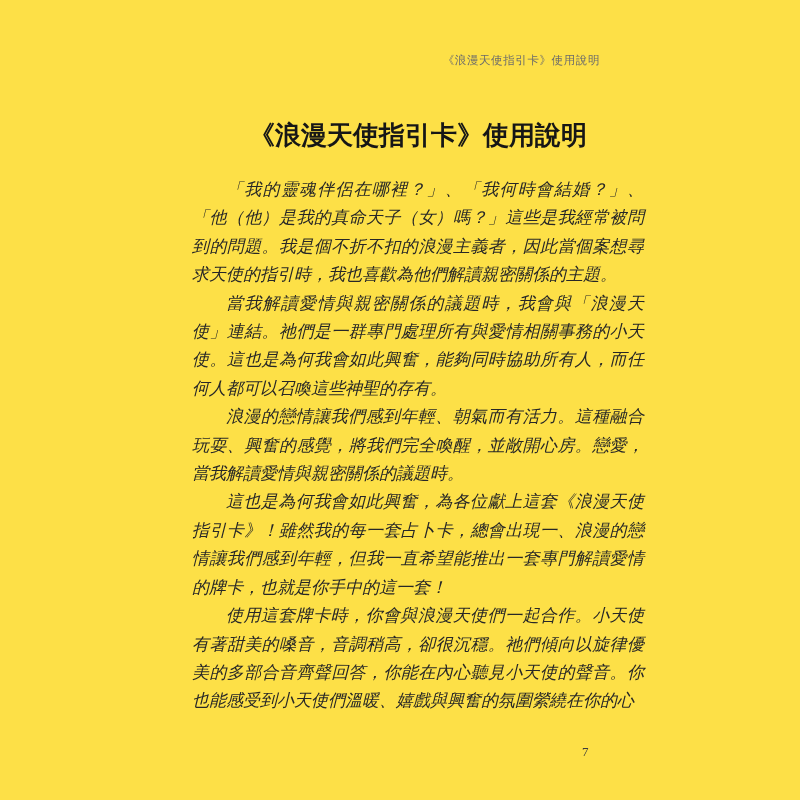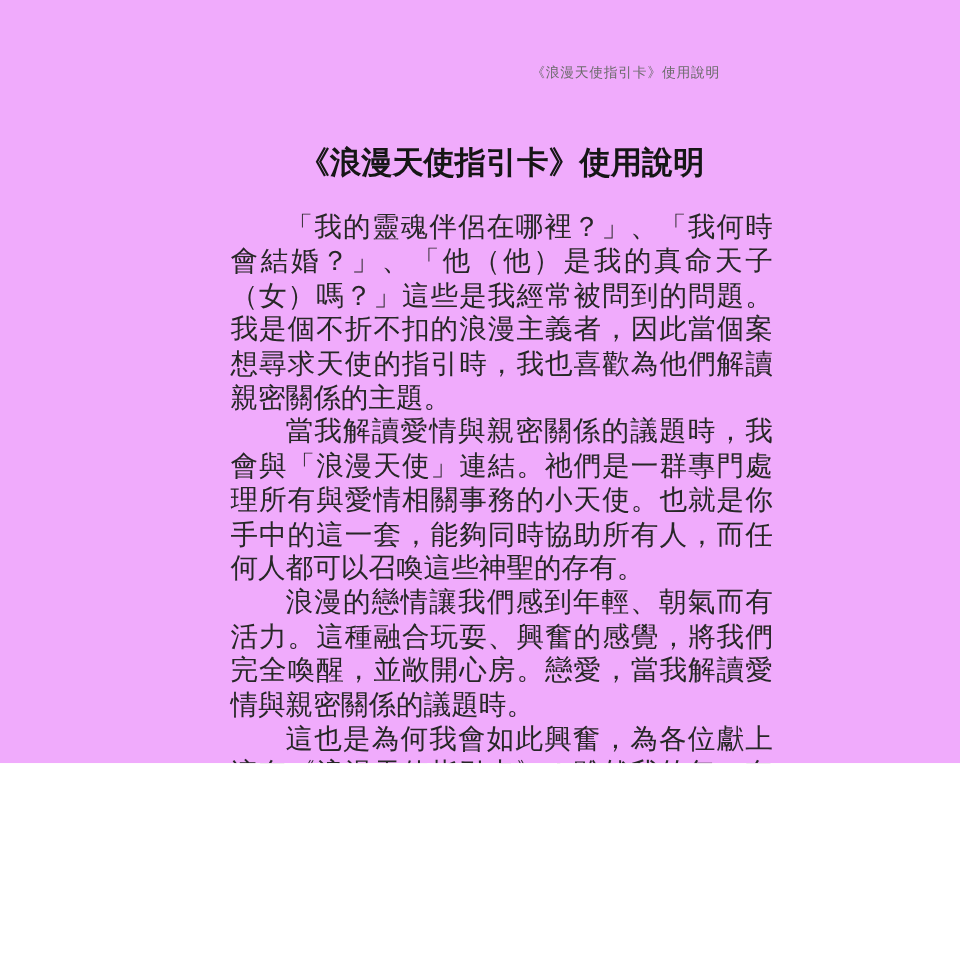--- a/index.html
+++ b/index.html
@@ -3,22 +3,22 @@
 <meta charset="utf-8">
 <style>
   html, body {
     margin: 0;
     padding: 0;
     background: #ffffff;
   }
   .page {
     position: relative;
     width: 800px;
-    height: 636px;
-    background: #f0abfc;
+    height: 800px;
+    background: #fde047;
     overflow: hidden;
     font-family: "Liberation Serif", "DejaVu Serif", serif;
   }
   .running-header {
     position: absolute;
     top: 53px;
     left: 0;
     width: 600px;
     text-align: right;
     font-size: 11.5px;
@@ -36,25 +36,26 @@
     font-size: 26px;
     font-weight: bold;
     color: #161616;
     white-space: nowrap;
   }
   .body-text {
     position: absolute;
     top: 176px;
     left: 192px;
     width: 452px;
-    font-size: 23px;
+    font-size: 17px;
     line-height: 28.4px;
     text-align: justify;
     text-justify: inter-ideograph;
     color: #272727;
+    font-style: italic;
   }
   .body-text p {
     margin: 0;
     padding: 0;
     text-indent: 2em;
   }
   .page-number {
     position: absolute;
     top: 744px;
     left: 582px;
@@ -66,20 +67,21 @@
 <body>
 
 <div class="page">
 
   <div class="running-header">《浪漫天使指引卡》使用說明</div>
 
   <h1 class="page-title">《浪漫天使指引卡》使用說明</h1>
 
   <div class="body-text">
     <p>「我的靈魂伴侶在哪裡？」、「我何時會結婚？」、「他（他）是我的真命天子（女）嗎？」這些是我經常被問到的問題。我是個不折不扣的浪漫主義者，因此當個案想尋求天使的指引時，我也喜歡為他們解讀親密關係的主題。</p>
-    <p>當我解讀愛情與親密關係的議題時，我會與「浪漫天使」連結。祂們是一群專門處理所有與愛情相關事務的小天使。也就是你手中的這一套，能夠同時協助所有人，而任何人都可以召喚這些神聖的存有。</p>
+    <p>當我解讀愛情與親密關係的議題時，我會與「浪漫天使」連結。祂們是一群專門處理所有與愛情相關事務的小天使。這也是為何我會如此興奮，能夠同時協助所有人，而任何人都可以召喚這些神聖的存有。</p>
     <p>浪漫的戀情讓我們感到年輕、朝氣而有活力。這種融合玩耍、興奮的感覺，將我們完全喚醒，並敞開心房。戀愛，當我解讀愛情與親密關係的議題時。</p>
     <p>這也是為何我會如此興奮，為各位獻上這套《浪漫天使指引卡》！雖然我的每一套占卜卡，總會出現一、浪漫的戀情讓我們感到年輕，但我一直希望能推出一套專門解讀愛情的牌卡，也就是你手中的這一套！</p>
+    <p>使用這套牌卡時，你會與浪漫天使們一起合作。小天使有著甜美的嗓音，音調稍高，卻很沉穩。祂們傾向以旋律優美的多部合音齊聲回答，你能在內心聽見小天使的聲音。你也能感受到小天使們溫暖、嬉戲與興奮的氛圍縈繞在你的心</p>
   </div>
 
   <div class="page-number">7</div>
 
 </div>
 
 </body></html>

